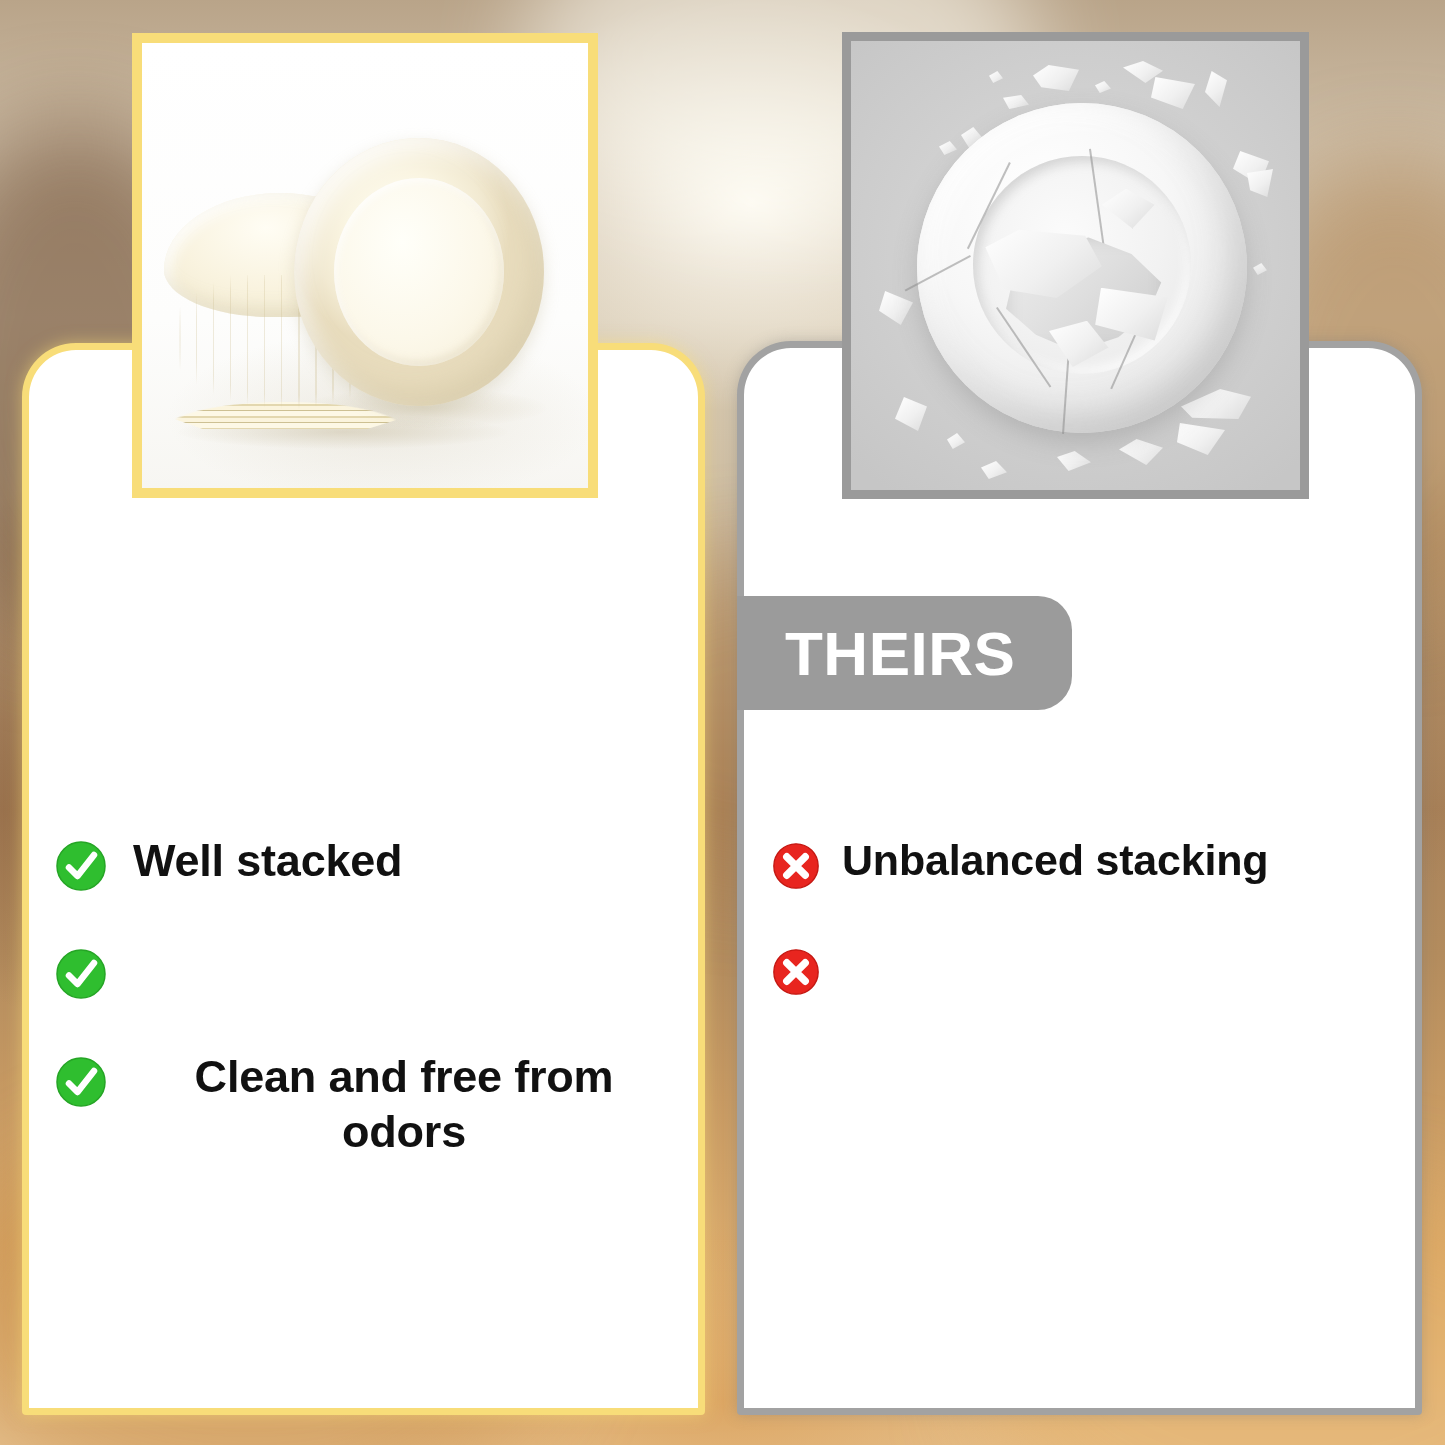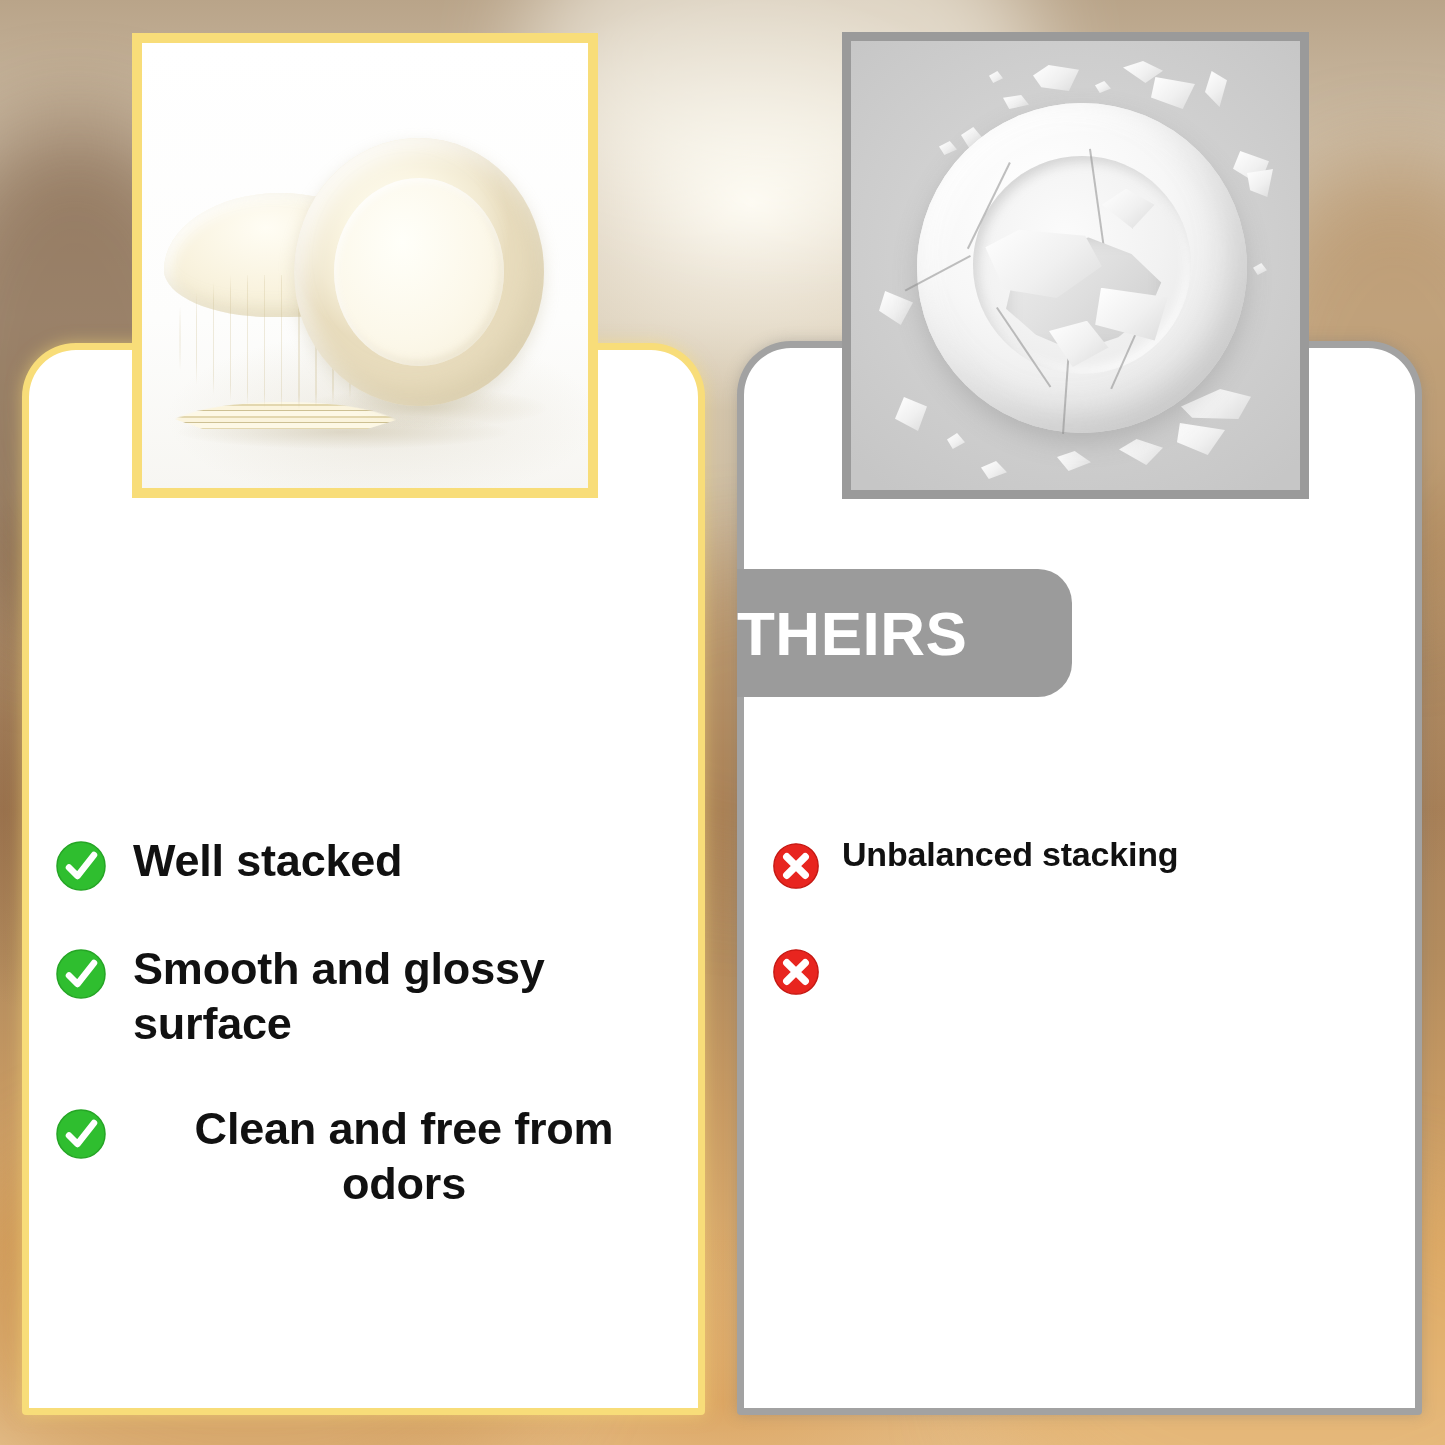--- a/index.html
+++ b/index.html
@@ -280,25 +280,26 @@
     top: 571px;
     width: 334px;
     height: 112px;
     border-radius: 0 34px 34px 0;
     background: #f7de7a;
     padding-left: 62px;
     font-size: 62px;
   }
   .tag-theirs {
     left: 737px;
-    top: 569px;
+    top: 596px;
     width: 335px;
-    height: 128px;
+    height: 114px;
     border-radius: 0 34px 34px 0;
     background: #9b9b9b;
+    padding-left: 48px;
     font-size: 62px;
   }
 
   
   .features {
     position: absolute;
     box-sizing: border-box;
     margin-top: 44px;
   }
   .features-ours   { left: 55px;  top: 790px; width: 620px; }
@@ -321,21 +322,21 @@
   }
   .f-icon svg { display: block; width: 52px; height: 52px; }
 
   .f-text {
     font-size: 45px;
     font-weight: 700;
     line-height: 1.22;
     color: #111111;
     letter-spacing: -0.2px;
   }
-  .features-theirs .f-text { font-size: 34px; }
+  .features-theirs .f-text { font-size: 43px; }
   .features-theirs .f-icon { width: 48px; height: 48px; margin-right: 22px; margin-top: 8px; }
   .features-theirs .f-icon svg { width: 48px; height: 48px; }
 </style>
 </head>
 <body>
 
 <div id="canvas">
 
   <div class="bg-layer">
     <div class="bg-blotch bg-b1"></div>
@@ -380,21 +381,20 @@
     </div>
 
     <div class="feature">
       <span class="f-icon">
         <svg viewBox="0 0 52 52" xmlns="http://www.w3.org/2000/svg">
           <circle cx="26" cy="26" r="24" fill="#2FBE2F"></circle>
           <circle cx="26" cy="26" r="24" fill="none" stroke="#25A525" stroke-width="1.5"></circle>
           <path d="M14 27.5 L22.5 36 L39 15" fill="none" stroke="#ffffff" stroke-width="6.5" stroke-linecap="round" stroke-linejoin="round"></path>
         </svg>
       </span>
-      <span class="f-text">Smooth and glossy surface</span>
     </div>
 
     <div class="feature">
       <span class="f-icon">
         <svg viewBox="0 0 52 52" xmlns="http://www.w3.org/2000/svg">
           <circle cx="26" cy="26" r="24" fill="#2FBE2F"></circle>
           <circle cx="26" cy="26" r="24" fill="none" stroke="#25A525" stroke-width="1.5"></circle>
           <path d="M14 27.5 L22.5 36 L39 15" fill="none" stroke="#ffffff" stroke-width="6.5" stroke-linecap="round" stroke-linejoin="round"></path>
         </svg>
       </span>

